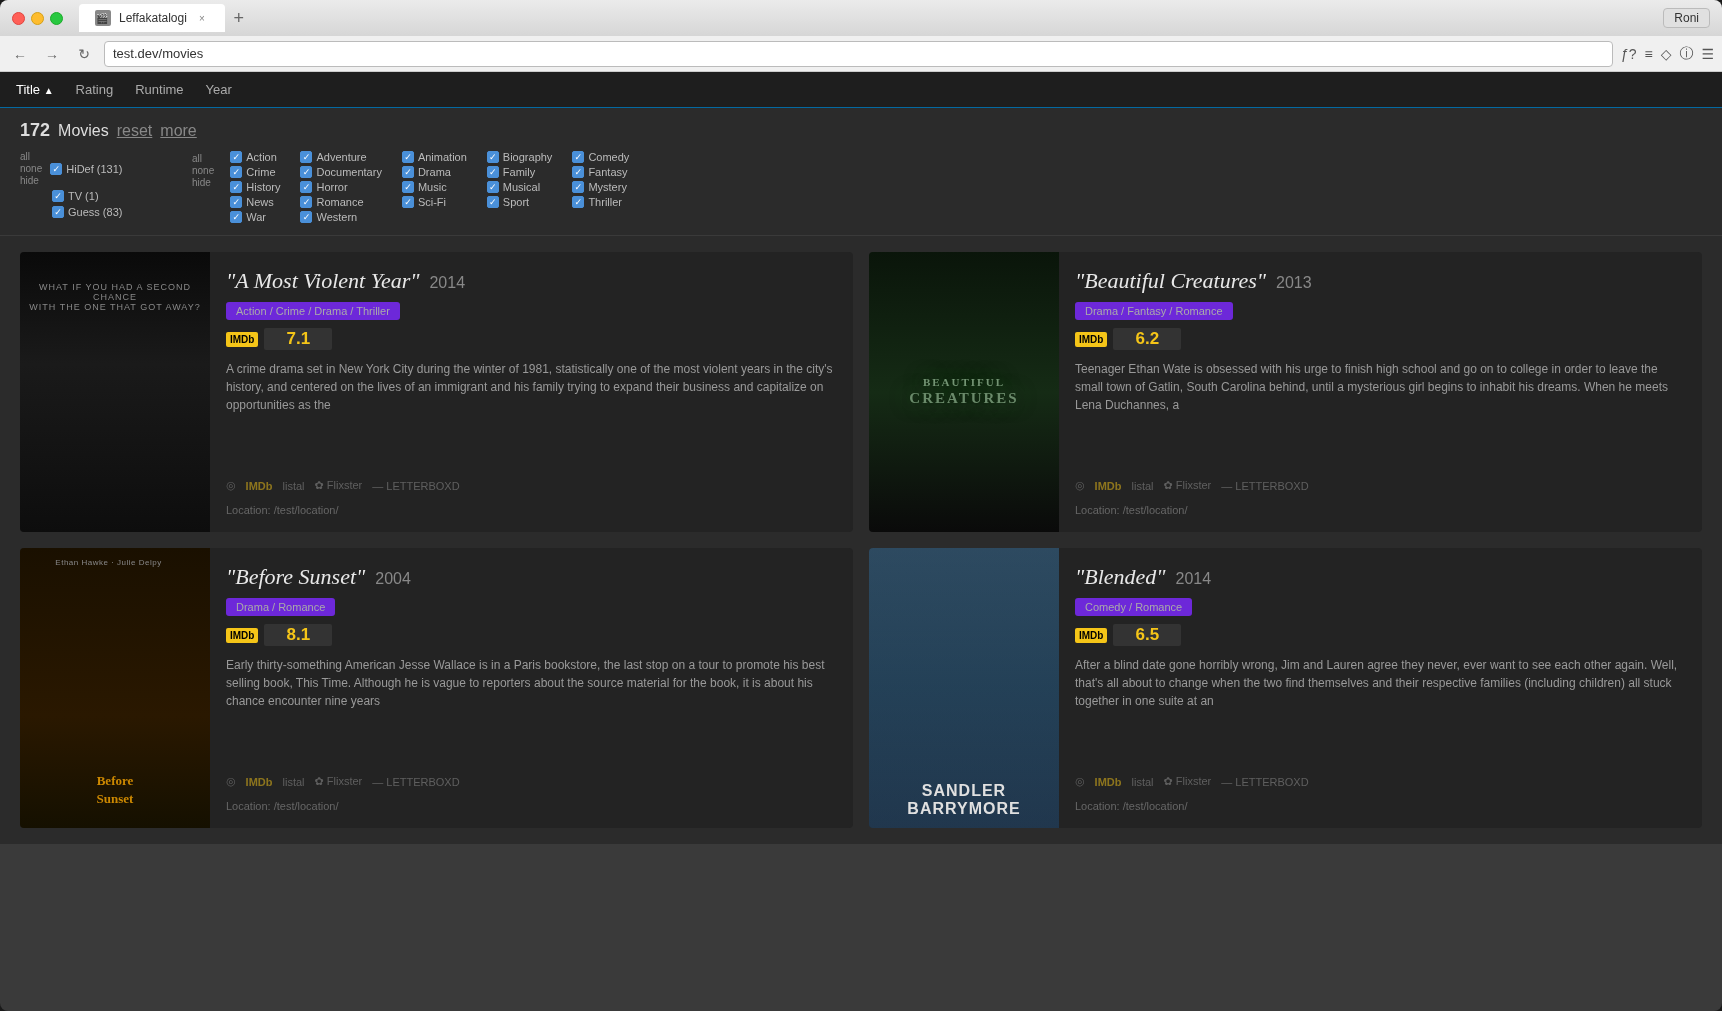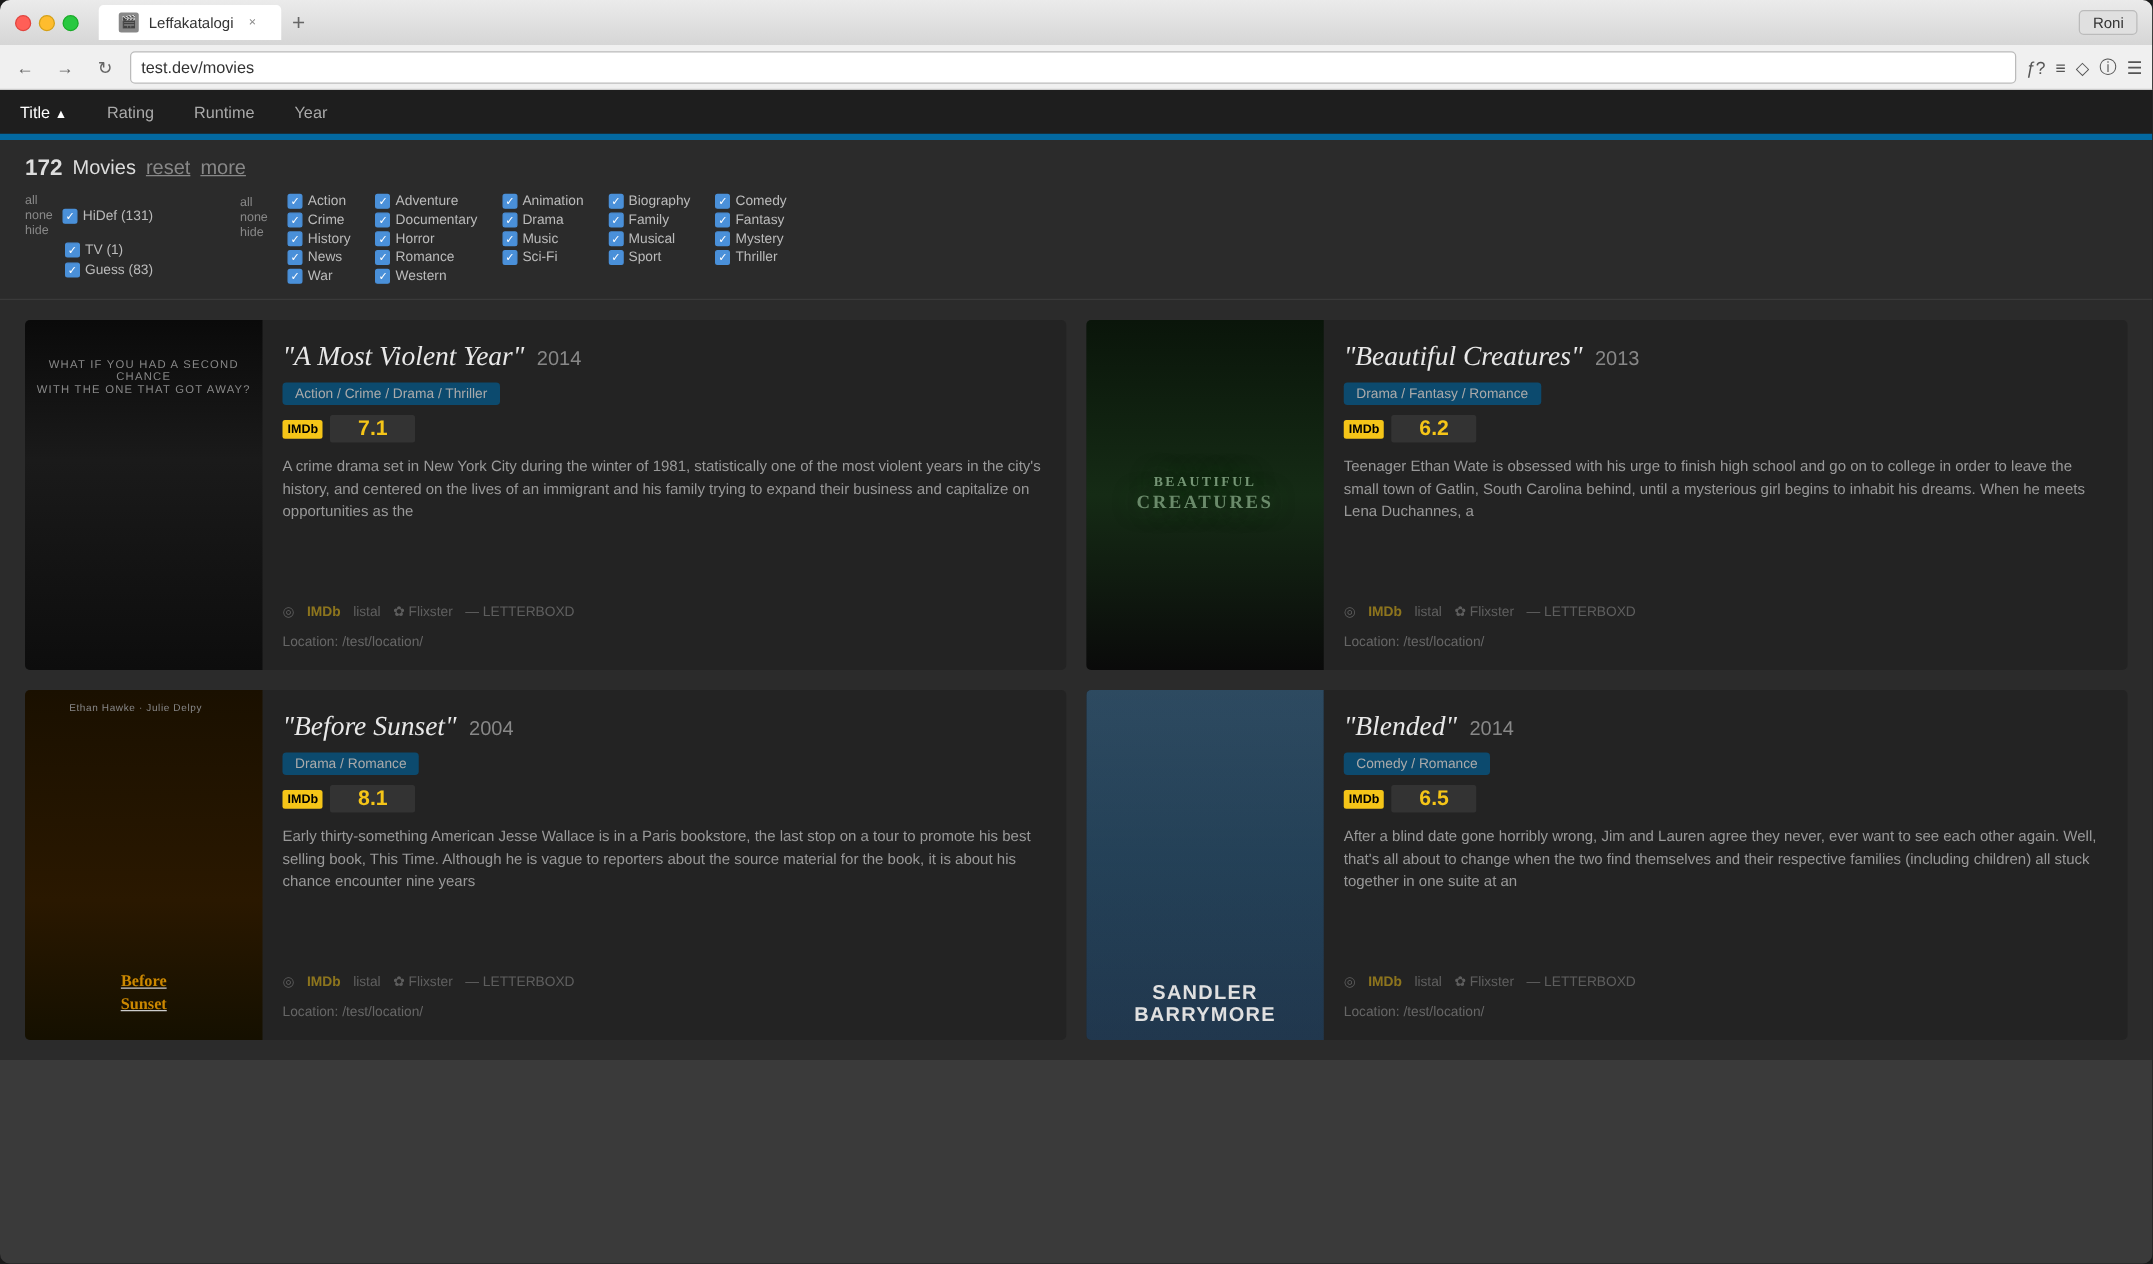--- a/index.html
+++ b/index.html
@@ -20,21 +20,21 @@
     .new-tab { width: 28px; height: 28px; display: flex; align-items: center; justify-content: center; font-size: 18px; color: #666; cursor: pointer; }
     .user-btn { margin-left: auto; background: #e0e0e0; border: 1px solid #bbb; border-radius: 4px; padding: 2px 10px; font-size: 12px; color: #333; cursor: pointer; }
 
     .nav-bar { background: #f0f0f0; height: 36px; display: flex; align-items: center; padding: 0 8px; gap: 8px; border-bottom: 1px solid #ccc; }
     .nav-btn { width: 24px; height: 24px; display: flex; align-items: center; justify-content: center; color: #666; font-size: 14px; cursor: pointer; border-radius: 4px; }
     .address-bar { flex: 1; background: white; border: 1px solid #bbb; border-radius: 4px; padding: 4px 8px; font-size: 13px; color: #333; height: 26px; display: flex; align-items: center; }
     .browser-icons { display: flex; gap: 8px; align-items: center; color: #555; font-size: 14px; }
 
     
     .app { background: #2b2b2b; }
-    .app-nav { background: #1e1e1e; display: flex; align-items: center; gap: 32px; padding: 6px 16px; border-bottom: 5px solid #0369a1; }
+    .app-nav { background: #1e1e1e; display: flex; align-items: center; gap: 22px; padding: 6px 16px; border-bottom: 1px solid #0369a1; }
     .app-nav-item { color: #aaa; font-size: 13px; cursor: pointer; padding: 4px 0; }
     .app-nav-item.active { color: #fff; }
     .sort-arrow { font-size: 10px; }
 
     .filter-section { background: #2b2b2b; padding: 12px 20px; border-bottom: 1px solid #3a3a3a; }
     .movie-count { color: #ddd; font-size: 16px; margin-bottom: 10px; display: flex; align-items: center; gap: 8px; }
     .movie-count strong { font-size: 18px; }
     .count-link { color: #888; font-size: 16px; cursor: pointer; text-decoration: underline; }
     .filter-row { display: flex; align-items: center; gap: 4px; font-size: 11px; color: #bbb; }
     .cb { width: 12px; height: 12px; border: 1px solid #666; border-radius: 2px; background: #555; display: inline-flex; align-items: center; justify-content: center; cursor: pointer; flex-shrink: 0; }
@@ -47,21 +47,21 @@
     
     .movie-grid { padding: 16px 20px; display: grid; grid-template-columns: 1fr 1fr; gap: 16px; }
     .movie-card { background: #232323; border-radius: 4px; display: flex; gap: 0; overflow: hidden; min-height: 280px; }
     .movie-poster { width: 190px; flex-shrink: 0; background: #111; position: relative; overflow: hidden; }
 
     .movie-info { flex: 1; padding: 16px; display: flex; flex-direction: column; gap: 8px; }
     .movie-title-row { display: flex; align-items: baseline; gap: 10px; }
     .movie-title { font-family: Georgia, serif; font-size: 22px; color: #e8e8e8; font-style: italic; }
     .movie-year { color: #888; font-size: 16px; }
     .genre-tags { display: flex; gap: 6px; flex-wrap: wrap; }
-    .genre-tag { background: #0c4a6e; color: #aaa; padding: 3px 10px; border-radius: 3px; font-size: 11px; }
+    .genre-tag { background: #6d28d9; color: #aaa; padding: 3px 10px; border-radius: 3px; font-size: 11px; }
     .movie-desc { color: #999; font-size: 12px; line-height: 1.5; flex: 1; }
     .imdb-row { display: flex; align-items: center; gap: 6px; margin-bottom: 2px; }
     .imdb-badge { background: #f5c518; color: #000; font-size: 10px; font-weight: bold; padding: 2px 4px; border-radius: 2px; }
     .imdb-score { background: #333; color: #f5c518; font-size: 17px; font-weight: bold; padding: 1px 22px; border-radius: 2px; }
     .ext-links { display: flex; align-items: center; gap: 10px; opacity: 0.5; font-size: 11px; color: #999; margin-top: 4px; }
     .location { color: #666; font-size: 11px; margin-top: 4px; }
     .poster-art-violent { background: linear-gradient(180deg, #0a0a0a 0%, #1a1a1a 40%, #0d0d0d 100%); display: flex; align-items: center; justify-content: center; }
   </style>
 </head>
 <body>
@@ -302,21 +302,21 @@
             <span style="cursor:pointer;">listal</span>
             <span style="cursor:pointer;">✿ Flixster</span>
             <span style="cursor:pointer;">— LETTERBOXD</span>
           </div>
           <div class="location">Location: /test/location/</div>
         </div>
       </div>
 
       <div class="movie-card">
         <div class="movie-poster" style="width:190px;min-height:280px;background:linear-gradient(180deg,#1a1000 0%,#2a1800 60%,#151000 100%);position:relative;overflow:hidden;">
-          <div style="position:absolute;bottom:0;left:0;right:0;top:0;display:flex;flex-direction:column;align-items:center;justify-content:flex-end;padding-bottom:20px;text-decoration:underline;">
+          <div style="position:absolute;bottom:0;left:0;right:0;top:0;display:flex;flex-direction:column;align-items:center;justify-content:flex-end;padding-bottom:20px;">
             <div style="color:#cc8800;font-size:13px;font-weight:bold;font-family:serif;text-align:center;line-height:1.4;">
               <div>Before</div>
               <div>Sunset</div>
             </div>
           </div>
           <div style="position:absolute;top:10px;left:0;right:13px;text-align:center;color:#888;font-size:8px;letter-spacing:0.5px;">Ethan Hawke · Julie Delpy</div>
         </div>
         <div class="movie-info">
           <div class="movie-title-row">
             <span class="movie-title">"Before Sunset"</span>

